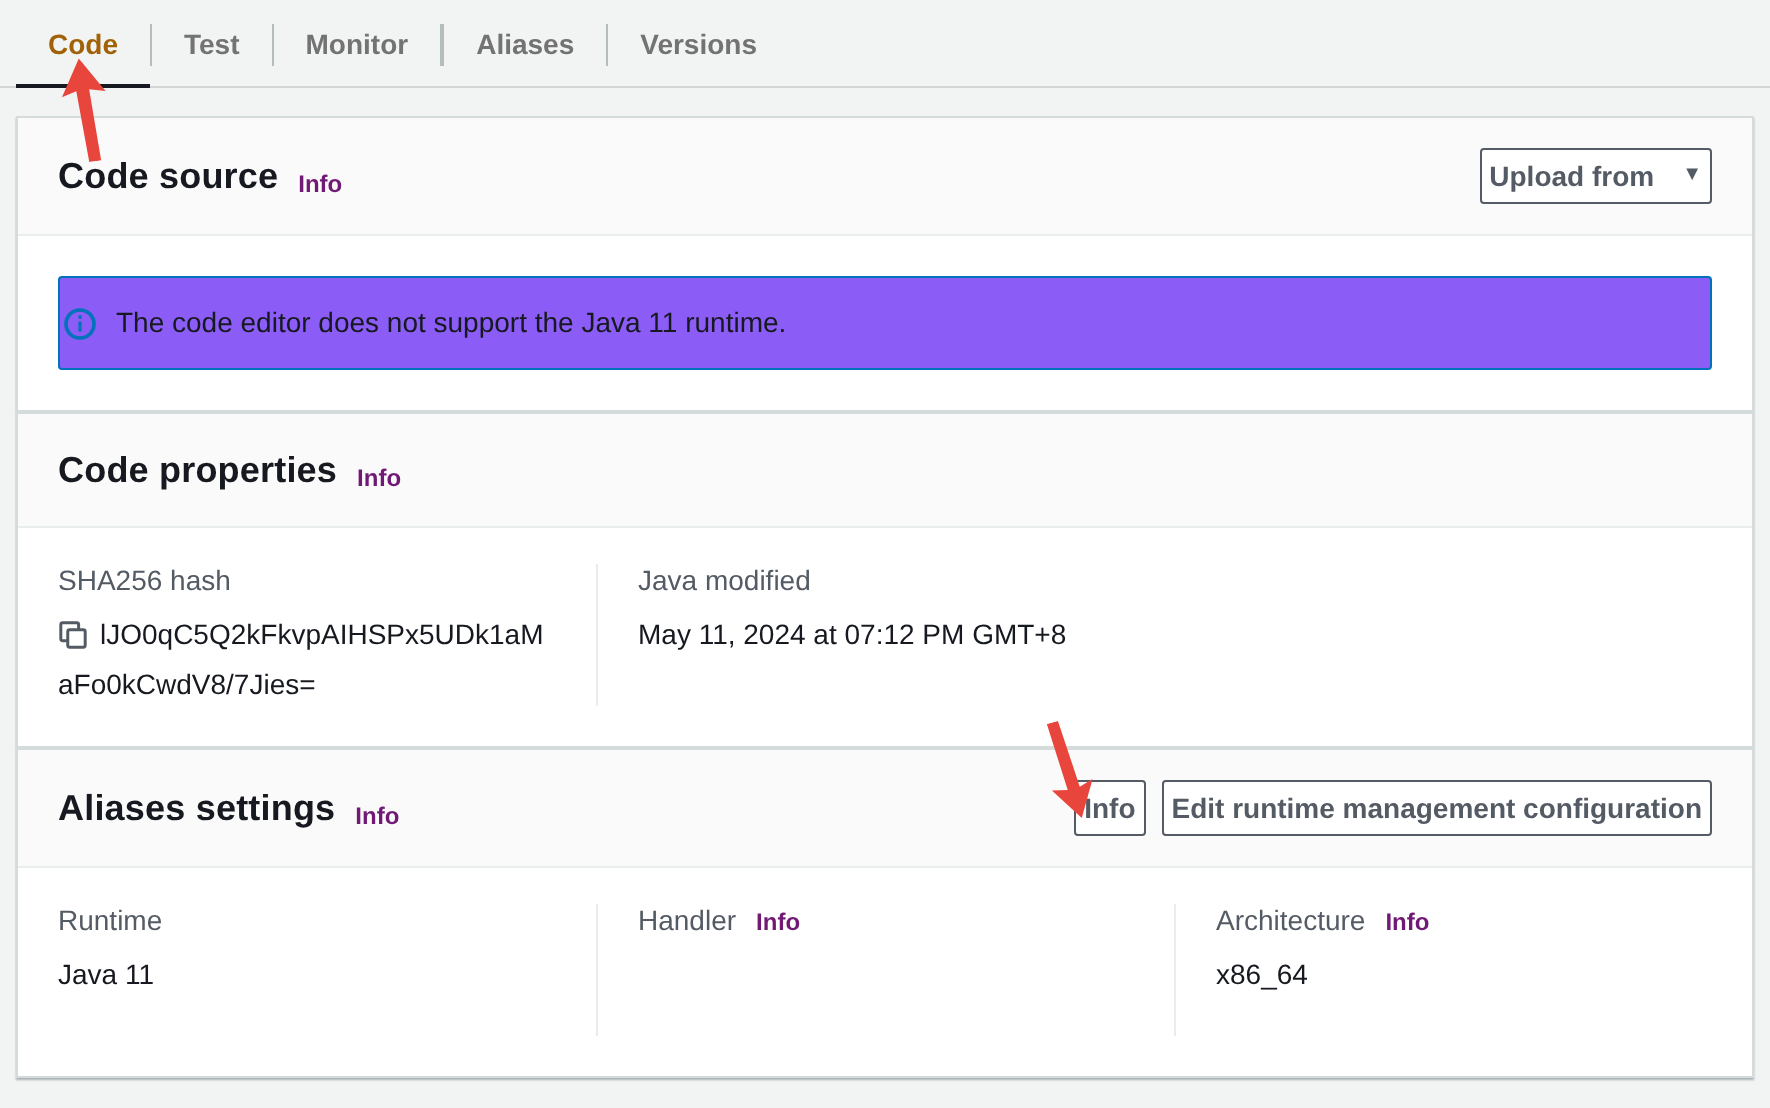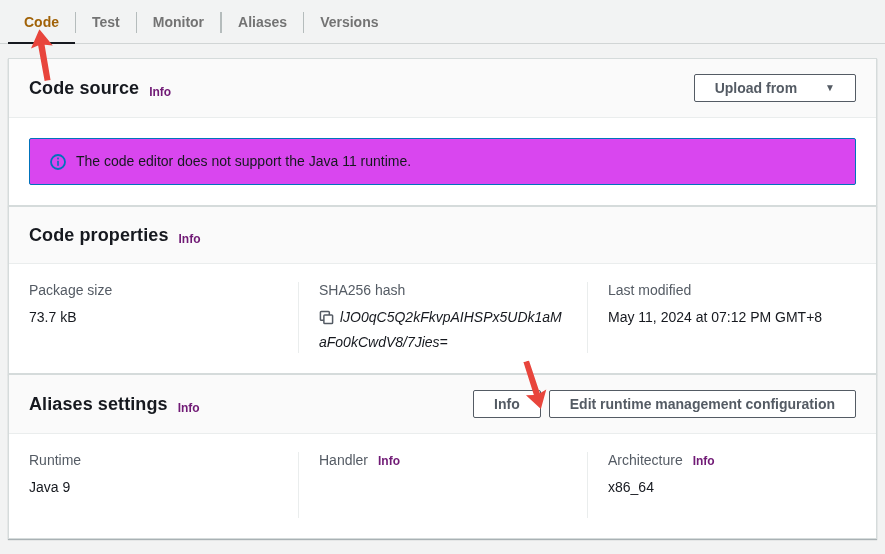--- a/index.html
+++ b/index.html
@@ -41,42 +41,42 @@
     min-height:57px;
   }
   .heading-group { display:flex; align-items:flex-end; gap:10px; }
   h2 { font-size:18px; font-weight:bold; color:#16191f; letter-spacing:.1px; }
   .info-link { font-size:12px; font-weight:bold; color:#701a75; text-decoration:none; cursor:pointer; }
 
   .btn {
     background:#fff; border:1px solid #545b64; border-radius:2px;
     color:#545b64; font-weight:bold; font-size:14px;
     font-family:"Liberation Sans","DejaVu Sans",sans-serif;
-    padding:4px 20px; cursor:pointer; white-space:nowrap;
-    display:inline-flex; align-items:center; gap:28px; line-height:18px;
+    padding:4px 4px; cursor:pointer; white-space:nowrap;
+    display:inline-flex; align-items:center; gap:14px; line-height:18px;
   }
   .btn-group { display:flex; gap:8px; }
   .caret { font-size:10px; color:#545b64; }
 
   
   .card-body { padding:20px; }
   .alert {
-    background:#d946ef; border:1px solid #0073bb; border-radius:2px;
-    padding:14px 20px; display:flex; align-items:flex-start; gap:10px;
+    background:#8b5cf6; border:1px solid #0073bb; border-radius:2px;
+    padding:14px 2px; display:flex; align-items:flex-start; gap:10px;
     font-size:14px; color:#16191f;
   }
   .alert svg { flex:0 0 auto; margin-top:1px; }
 
   
   .cols { display:grid; grid-template-columns:1fr 1fr 1fr; padding:18px 0 20px 0; }
   .col { padding:0 20px; min-height:66px; }
   .col + .col { border-left:1px solid #eaeded; }
   .field-label { color:#545b64; font-size:14px; display:flex; gap:10px; align-items:baseline; }
   .field-value { margin-top:8px; color:#16191f; font-size:14px; line-height:22px; }
-  .hash-value { word-break:break-all;font-style:italic; }
+  .hash-value { word-break:break-all; }
   .copy-icon { display:inline-block; vertical-align:-3px; margin-right:6px; cursor:pointer; }
 
   
   .arrow { position:absolute; pointer-events:none; }
   .arrow1 { left:30px; top:29px; transform:rotate(-8deg); }
   .arrow2 { left:521px; top:360px; transform:rotate(164deg); }
 </style>
 </head>
 <body>
 
@@ -120,54 +120,50 @@
 
 <div class="card card2">
   <div class="card-header">
     <div class="heading-group">
       <h2>Code properties</h2>
       <a class="info-link">Info</a>
     </div>
   </div>
   <div class="cols">
     <div class="col">
-      <div class="field-label">Package size</div>
-      <div class="field-value">73.7 kB</div>
-    </div>
-    <div class="col">
       <div class="field-label">SHA256 hash</div>
       <div class="field-value hash-value">
         <span class="copy-icon"><svg width="15" height="15" viewBox="0 0 16 16">
           <rect x="1.5" y="1.5" width="9.5" height="9.5" rx="1" fill="#fff" stroke="#545b64" stroke-width="1.6"></rect>
           <rect x="5.2" y="5.2" width="9.3" height="9.3" rx="1" fill="#fff" stroke="#545b64" stroke-width="1.6"></rect>
         </svg></span><span>lJO0qC5Q2kFkvpAIHSPx5UDk1aMaFo0kCwdV8/7Jies=</span>
       </div>
     </div>
     <div class="col">
-      <div class="field-label">Last modified</div>
+      <div class="field-label">Java modified</div>
       <div class="field-value">May 11, 2024 at 07:12 PM GMT+8</div>
     </div>
   </div>
 </div>
 
 <div class="card card3">
   <div class="card-header">
     <div class="heading-group">
       <h2>Aliases settings</h2>
       <a class="info-link">Info</a>
     </div>
     <div class="btn-group">
       <button class="btn">Info</button>
       <button class="btn">Edit runtime management configuration</button>
     </div>
   </div>
   <div class="cols">
     <div class="col">
       <div class="field-label">Runtime</div>
-      <div class="field-value">Java 9</div>
+      <div class="field-value">Java 11</div>
     </div>
     <div class="col">
       <div class="field-label">
         <span>Handler</span>
         <a class="info-link">Info</a>
       </div>
     </div>
     <div class="col">
       <div class="field-label">
         <span>Architecture</span>

